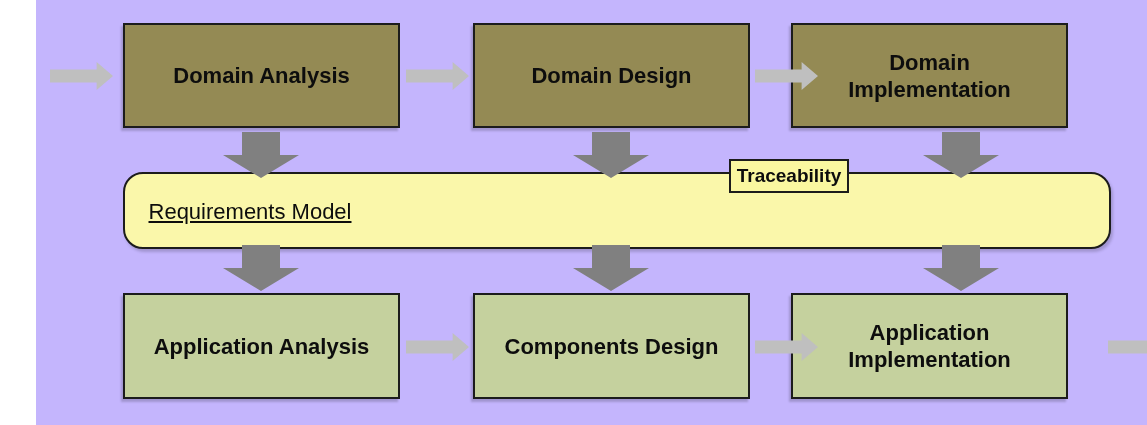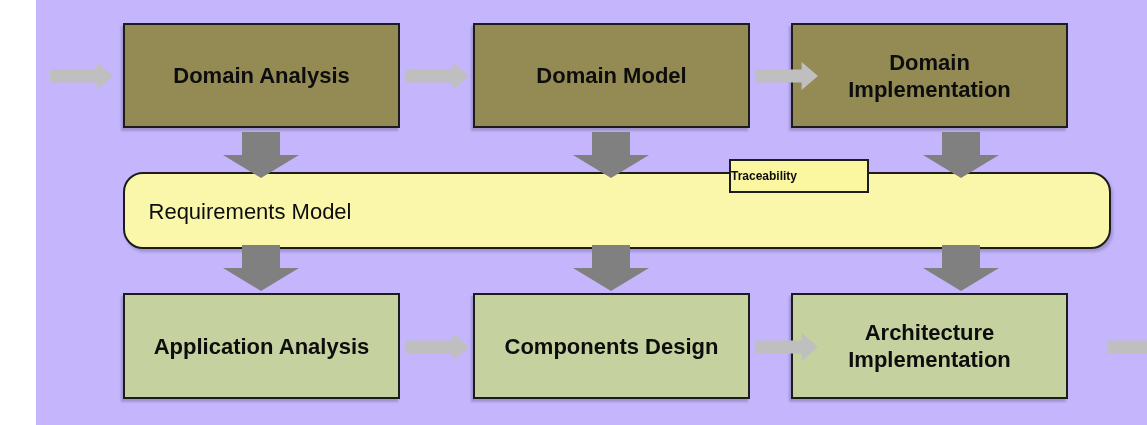--- a/index.html
+++ b/index.html
@@ -66,38 +66,38 @@
   .band-label {
     position: absolute;
     top: 199px;
     transform: translateX(-50%);
     font-size: 22px;
     line-height: 25px;
     color: var(--text, #0d0d0d);
     white-space: nowrap;
     z-index: 2;
   }
-  .band-label.item-1 { left: 214px; }
+  .band-label.item-1 { left: 214px; text-decoration: underline; }
   .band-label.item-2 { left: 582px; }
   .band-label.item-3 { left: 928px; }
 
   .tag {
     position: absolute;
     left: 693px;
     top: 159px;
-    width: 140px;
+    width: 120px;
     height: 34px;
     background: var(--tag-fill, #FAF7A0);
     border: 2px solid var(--box-border, #1c1c1c);
     box-sizing: border-box;
     display: flex;
     align-items: center;
-    justify-content: flex-start;
+    justify-content: center;
     font-weight: bold;
-    font-size: 12px;
+    font-size: 19px;
     color: var(--text, #0d0d0d);
     z-index: 5;
   }
 
   .arrow-down {
     position: absolute;
     width: 76px;
     height: 46px;
     background: var(--down-arrow, #808080);
     clip-path: polygon(25% 0, 75% 0, 75% 50%, 100% 50%, 50% 100%, 0 50%, 25% 50%);
@@ -115,21 +115,21 @@
 </head>
 <body>
 
 <div class="canvas">
 
   <div class="row-top">
     <div class="pbox domain pos-1">
       <span>Domain Analysis</span>
     </div>
     <div class="pbox domain pos-2">
-      <span>Domain Model</span>
+      <span>Domain Design</span>
     </div>
     <div class="pbox domain pos-3">
       <span>Domain
 Implementation</span>
     </div>
   </div>
 
   <div class="band"></div>
   <span class="band-label item-1">Requirements Model</span>
   <div class="tag">
@@ -137,21 +137,21 @@
   </div>
 
   <div class="row-bottom">
     <div class="pbox application pos-1">
       <span>Application Analysis</span>
     </div>
     <div class="pbox application pos-2">
       <span>Components Design</span>
     </div>
     <div class="pbox application pos-3">
-      <span>Architecture
+      <span>Application
 Implementation</span>
     </div>
   </div>
 
   <div class="arrow-right" style="left:14px;  top:62px;"></div>
   <div class="arrow-right" style="left:370px; top:62px;"></div>
   <div class="arrow-right" style="left:719px; top:62px;"></div>
   <div class="arrow-right" style="left:370px; top:333px;"></div>
   <div class="arrow-right" style="left:719px; top:333px;"></div>
   <div class="arrow-right" style="left:1072px;top:333px;"></div>

